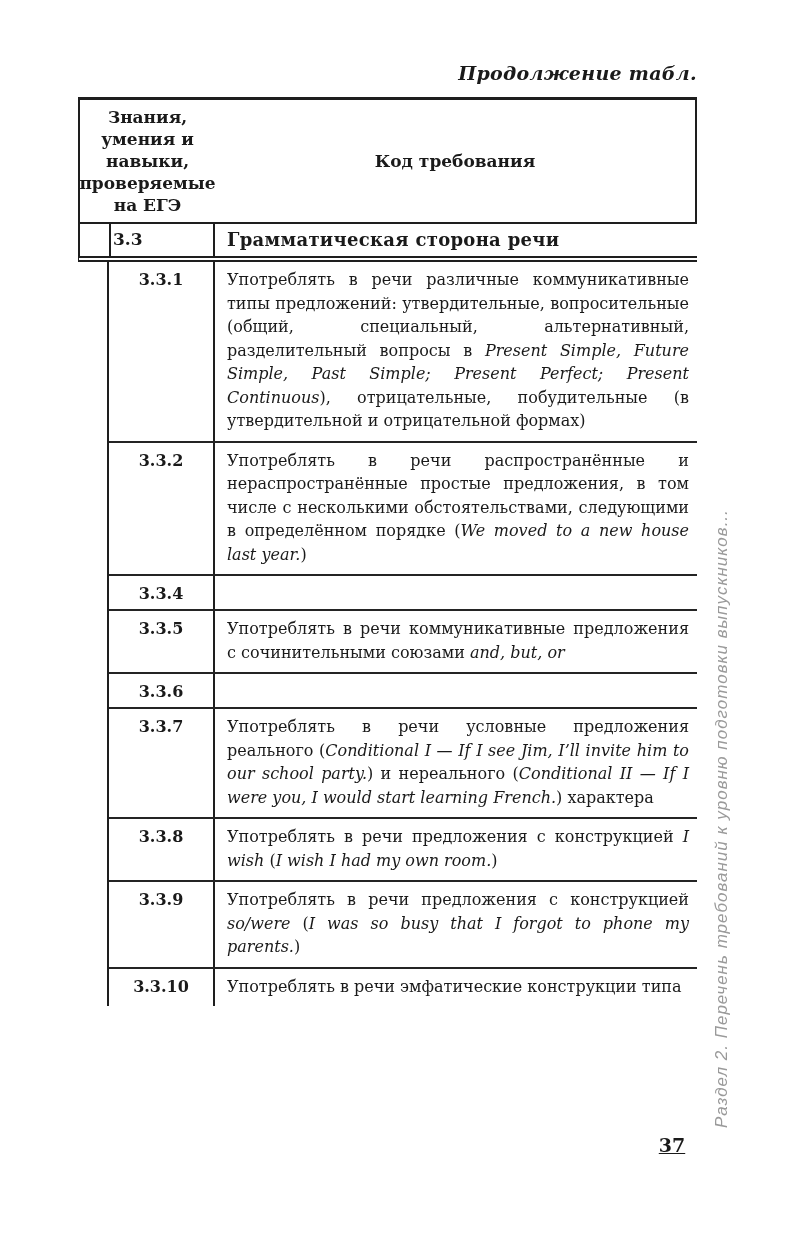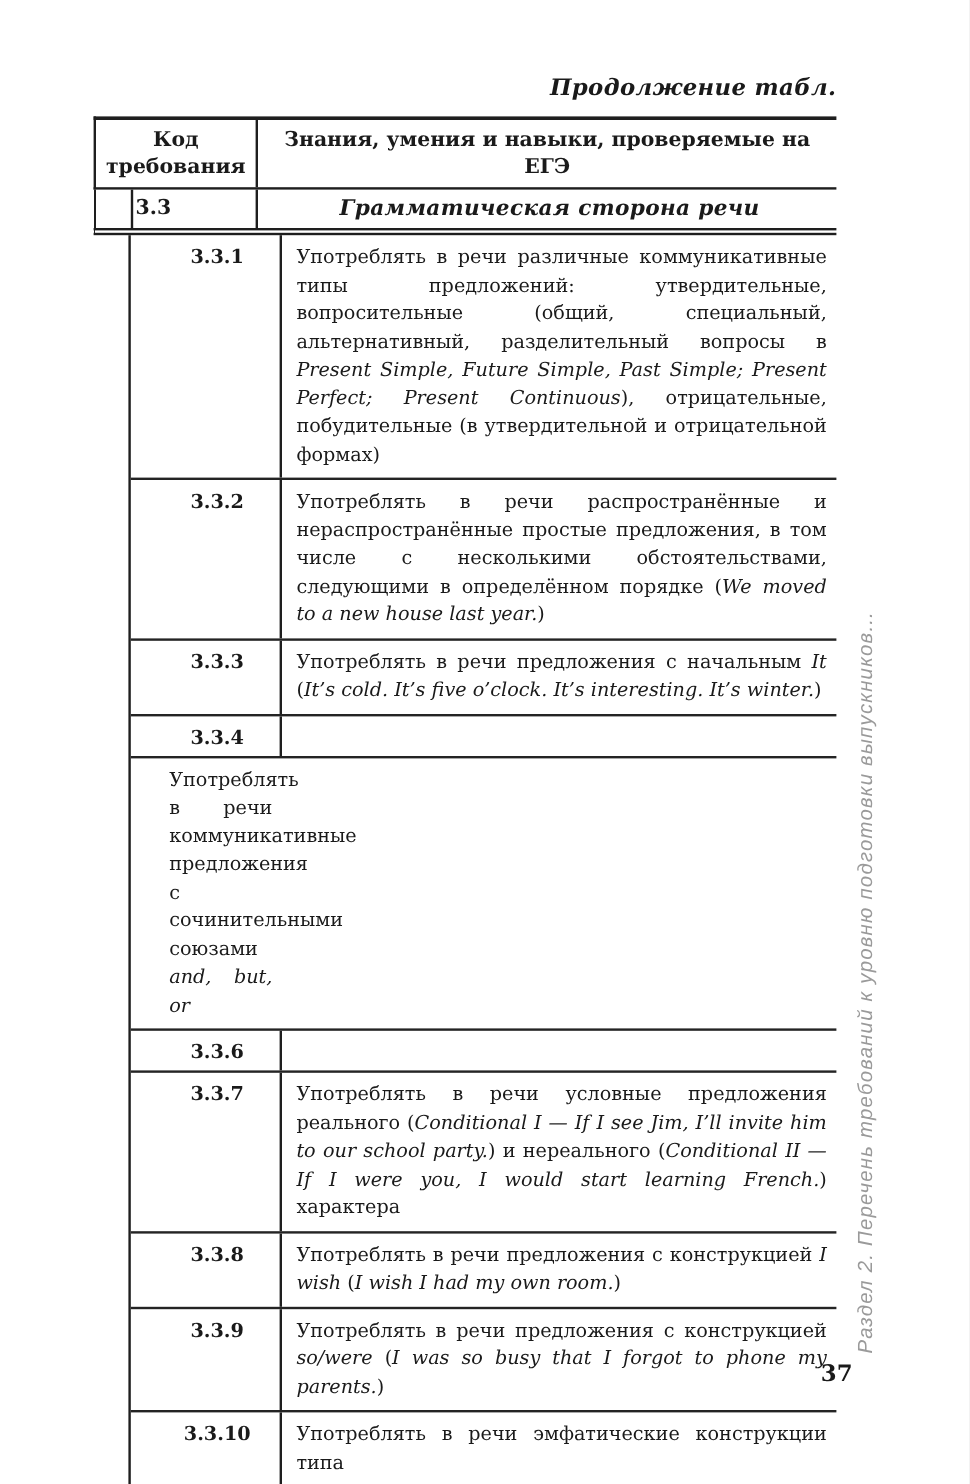--- a/index.html
+++ b/index.html
@@ -51,35 +51,32 @@
   .section-row .sec-code {
     border-left:2px solid #1e1e1e;
     border-right:2px solid #1e1e1e;
     text-align:left;
     font-weight:bold;
     font-size:17px;
     padding:5px 2px 6px;
   }
   .section-row .sec-title {
     font-weight:bold;
-    font-style:italic;
     font-size:18px;
     padding:5px 8px 6px 12px;
     letter-spacing:0.3px;
-    text-align:center;
   }
   .tbody {
     margin-left:29px;
     border-left:2px solid #1e1e1e;
   }
   .trow {
     display:grid;
     grid-template-columns:106px 1fr;
     border-bottom:2px solid #242424;
-    padding-left:20px;
   }
   .trow:last-child { border-bottom:none; }
   .code-cell {
     text-align:center;
     font-weight:bold;
     font-size:16px;
     padding:8px 2px 6px;
     border-right:2px solid #1e1e1e;
   }
   .text-cell {
@@ -98,66 +95,65 @@
     transform:rotate(180deg);
     font-family:"Liberation Sans", sans-serif;
     font-style:italic;
     font-size:17px;
     letter-spacing:1px;
     color:#9a9a9a;
     white-space:nowrap;
   }
   .page-number {
     position:absolute;
-    left:684px; top:1134px; width:48px;
+    left:648px; top:1134px; width:48px;
+    text-align:center;
     font-weight:bold;
     font-size:19px;
+    text-decoration:underline;
   }
 </style>
 </head>
 <body>
 
 <div class="page">
 
   <div class="continuation">Продолжение табл.</div>
 
   <div class="table">
 
     <div class="thead">
+      <div class="hcell">Знания, умения и навыки, проверяемые на ЕГЭ</div>
       <div class="hcell code-col">Код требования</div>
-      <div class="hcell">Знания, умения и навыки, проверяемые на ЕГЭ</div>
     </div>
 
     <div class="section-row">
       <div class="sec-spacer"></div>
       <div class="sec-code">3.3</div>
       <div class="sec-title">Грамматическая сторона речи</div>
     </div>
 
     <div class="tbody">
   <div class="trow">
     <div class="code-cell">3.3.1</div>
     <div class="text-cell"><span>Употреблять в речи различные коммуникативные типы предложений: утвердительные, вопросительные (общий, специальный, альтернативный, разделительный вопросы в </span><span class="en">Present Simple, Future Simple, Past Simple; Present Perfect; Present Continuous</span><span>), отрицательные, побудительные (в утвердительной и отрицательной формах)</span></div>
   </div>
 
   <div class="trow">
     <div class="code-cell">3.3.2</div>
     <div class="text-cell"><span>Употреблять в речи распространённые и нераспространённые простые предложения, в том числе с несколькими обстоятельствами, следующими в определённом порядке (</span><span class="en">We moved to a new house last year.</span><span>)</span></div>
   </div>
 
-  <div class="trow">
-    <div class="code-cell">3.3.3</div>
-    <div class="text-cell"><span>Употреблять в речи предложения с начальным </span><span class="en">It</span><span> (</span><span class="en">It’s cold. It’s five o’clock. It’s interesting. It’s winter.</span><span>)</span></div>
-  </div>
 
   <div class="trow">
     <div class="code-cell">3.3.4</div>
   </div>
 
   <div class="trow">
+    <div class="code-cell">3.3.5</div>
     <div class="text-cell"><span>Употреблять в речи коммуникативные предложения с сочинительными союзами </span><span class="en">and, but, or</span></div>
   </div>
 
   <div class="trow">
     <div class="code-cell">3.3.6</div>
   </div>
 
   <div class="trow">
     <div class="code-cell">3.3.7</div>
     <div class="text-cell"><span>Употреблять в речи условные предложения реального (</span><span class="en">Conditional I — If I see Jim, I’ll invite him to our school party.</span><span>) и нереального (</span><span class="en">Conditional II — If I were you, I would start learning French.</span><span>) характера</span></div>

